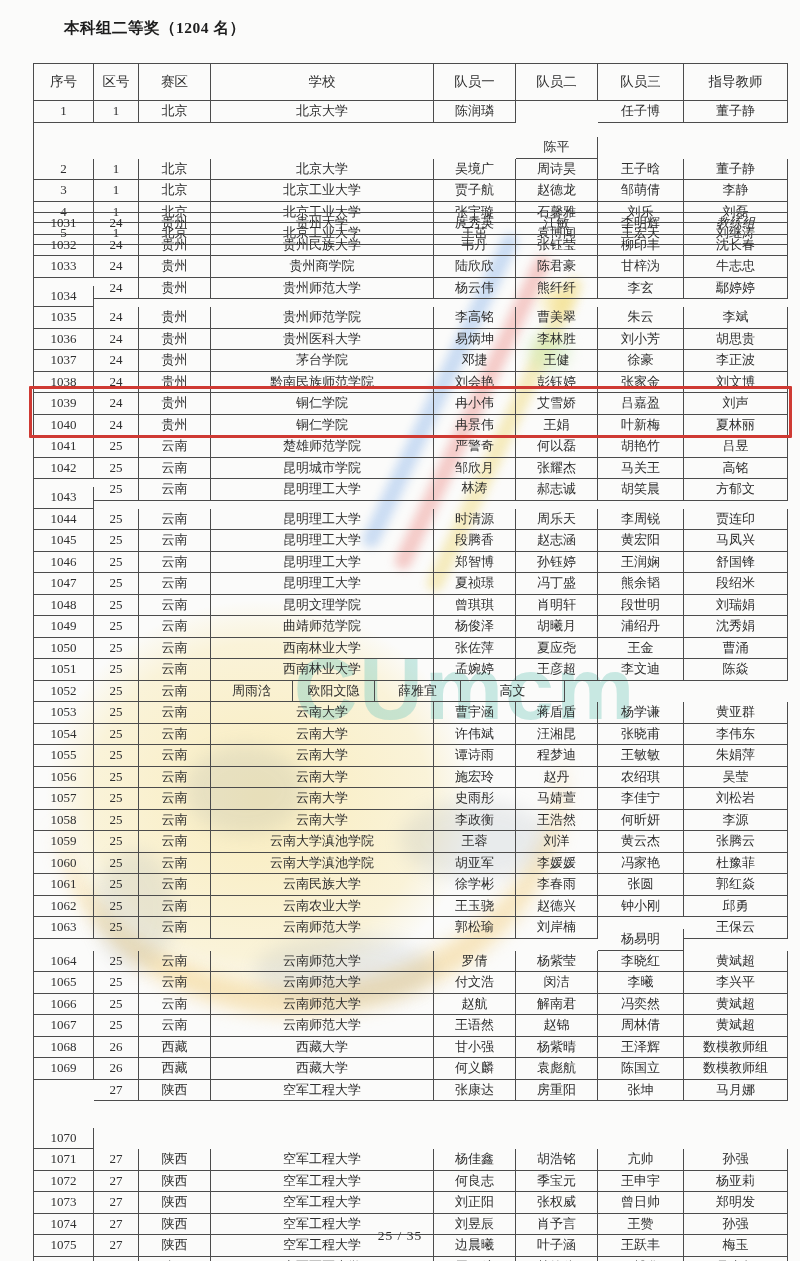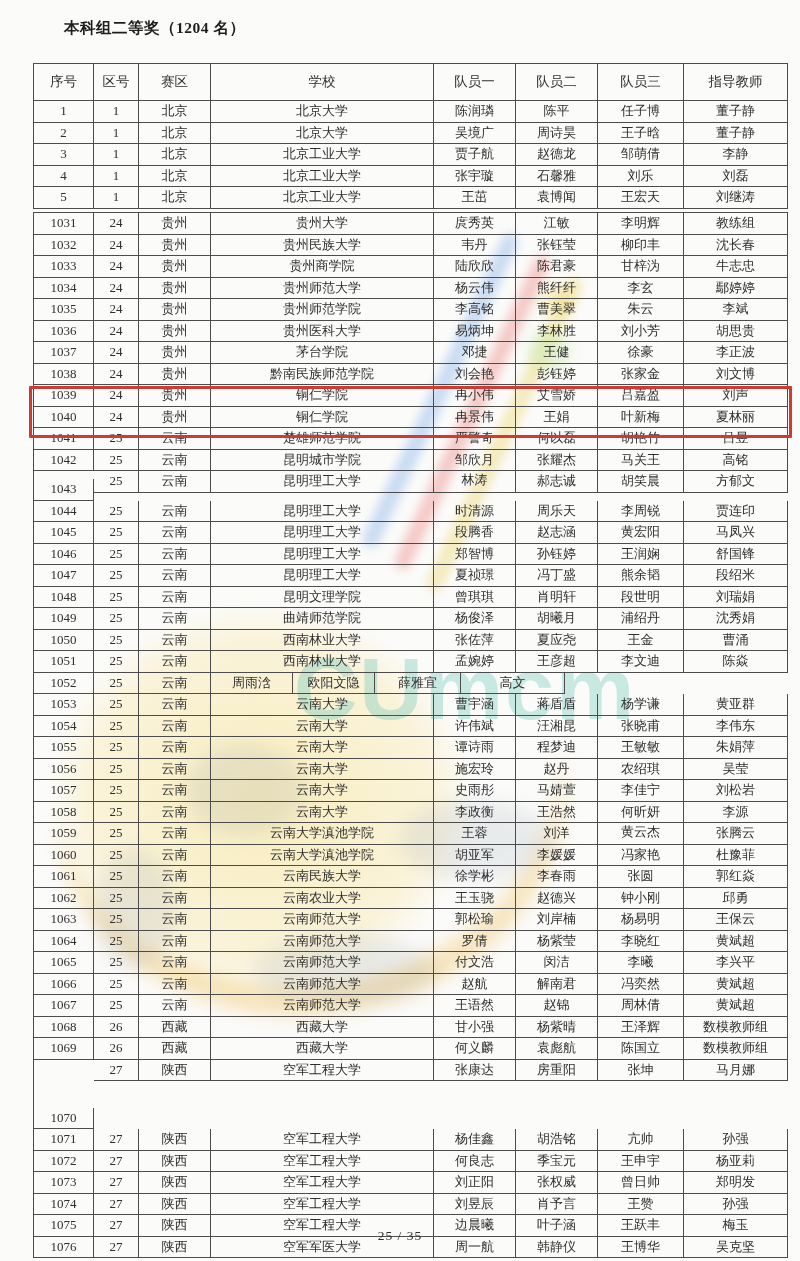--- a/index.html
+++ b/index.html
@@ -95,21 +95,21 @@
       <div class="tcell" style="width: 82px;">队员二</div>
       <div class="tcell" style="width: 86px;">队员三</div>
       <div class="tcell" style="width: 104px;">指导教师</div>
     </div>
     <div class="trow">
       <div class="tcell" style="width: 60px;">1</div>
       <div class="tcell" style="width: 45px;">1</div>
       <div class="tcell" style="width: 72px;">北京</div>
       <div class="tcell" style="width: 223px;">北京大学</div>
       <div class="tcell" style="width: 82px;">陈润璘</div>
-      <div class="tcell" style="width: 82px;">陈平</div>
+      <div class="tcell" style="width: 82px; margin-top: 36px;">陈平</div>
       <div class="tcell" style="width: 86px;">任子博</div>
       <div class="tcell" style="width: 104px;">董子静</div>
     </div>
     <div class="trow">
       <div class="tcell" style="width: 60px;">2</div>
       <div class="tcell" style="width: 45px;">1</div>
       <div class="tcell" style="width: 72px;">北京</div>
       <div class="tcell" style="width: 223px;">北京大学</div>
       <div class="tcell" style="width: 82px;">吴境广</div>
       <div class="tcell" style="width: 82px;">周诗昊</div>
@@ -149,21 +149,21 @@
   </div>
 <div class="dtable" id="table-cont">
     <div class="trow">
       <div class="tcell" style="width: 60px;">1031</div>
       <div class="tcell" style="width: 45px;">24</div>
       <div class="tcell" style="width: 72px;">贵州</div>
       <div class="tcell" style="width: 223px;">贵州大学</div>
       <div class="tcell" style="width: 82px;">庹秀英</div>
       <div class="tcell" style="width: 82px;">江敏</div>
       <div class="tcell" style="width: 86px;">李明辉</div>
-      <div class="tcell" style="width: 104px;">教练组</div>
+      <div class="tcell" style="width: 104px; font-style: italic;">教练组</div>
     </div>
     <div class="trow">
       <div class="tcell" style="width: 60px;">1032</div>
       <div class="tcell" style="width: 45px;">24</div>
       <div class="tcell" style="width: 72px;">贵州</div>
       <div class="tcell" style="width: 223px;">贵州民族大学</div>
       <div class="tcell" style="width: 82px;">韦丹</div>
       <div class="tcell" style="width: 82px;">张钰莹</div>
       <div class="tcell" style="width: 86px;">柳印丰</div>
       <div class="tcell" style="width: 104px;">沈长春</div>
@@ -172,21 +172,21 @@
       <div class="tcell" style="width: 60px;">1033</div>
       <div class="tcell" style="width: 45px;">24</div>
       <div class="tcell" style="width: 72px;">贵州</div>
       <div class="tcell" style="width: 223px;">贵州商学院</div>
       <div class="tcell" style="width: 82px;">陆欣欣</div>
       <div class="tcell" style="width: 82px;">陈君豪</div>
       <div class="tcell" style="width: 86px;">甘梓沩</div>
       <div class="tcell" style="width: 104px;">牛志忠</div>
     </div>
     <div class="trow">
-      <div class="tcell" style="width: 60px;">1034</div>
+      <div class="tcell" style="width: 60px; margin-top: 8px;">1034</div>
       <div class="tcell" style="width: 45px;">24</div>
       <div class="tcell" style="width: 72px;">贵州</div>
       <div class="tcell" style="width: 223px;">贵州师范大学</div>
       <div class="tcell" style="width: 82px;">杨云伟</div>
       <div class="tcell" style="width: 82px;">熊纤纤</div>
       <div class="tcell" style="width: 86px;">李玄</div>
       <div class="tcell" style="width: 104px;">鄢婷婷</div>
     </div>
     <div class="trow">
       <div class="tcell" style="width: 60px;">1035</div>
@@ -427,21 +427,21 @@
       <div class="tcell" style="width: 86px;">何昕妍</div>
       <div class="tcell" style="width: 104px;">李源</div>
     </div>
     <div class="trow">
       <div class="tcell" style="width: 60px;">1059</div>
       <div class="tcell" style="width: 45px;">25</div>
       <div class="tcell" style="width: 72px;">云南</div>
       <div class="tcell" style="width: 223px;">云南大学滇池学院</div>
       <div class="tcell" style="width: 82px;">王蓉</div>
       <div class="tcell" style="width: 82px;">刘洋</div>
-      <div class="tcell" style="width: 86px; font-family: Liberation Mono, monospace;">黄云杰</div>
+      <div class="tcell" style="width: 86px;">黄云杰</div>
       <div class="tcell" style="width: 104px;">张腾云</div>
     </div>
     <div class="trow">
       <div class="tcell" style="width: 60px;">1060</div>
       <div class="tcell" style="width: 45px;">25</div>
       <div class="tcell" style="width: 72px;">云南</div>
       <div class="tcell" style="width: 223px;">云南大学滇池学院</div>
       <div class="tcell" style="width: 82px;">胡亚军</div>
       <div class="tcell" style="width: 82px;">李媛媛</div>
       <div class="tcell" style="width: 86px;">冯家艳</div>
@@ -467,21 +467,21 @@
       <div class="tcell" style="width: 86px;">钟小刚</div>
       <div class="tcell" style="width: 104px;">邱勇</div>
     </div>
     <div class="trow">
       <div class="tcell" style="width: 60px;">1063</div>
       <div class="tcell" style="width: 45px;">25</div>
       <div class="tcell" style="width: 72px;">云南</div>
       <div class="tcell" style="width: 223px;">云南师范大学</div>
       <div class="tcell" style="width: 82px;">郭松瑜</div>
       <div class="tcell" style="width: 82px;">刘岸楠</div>
-      <div class="tcell" style="width: 86px;">杨易明</div>
+      <div class="tcell" style="width: 86px; margin-top: 12px;">杨易明</div>
       <div class="tcell" style="width: 104px;">王保云</div>
     </div>
     <div class="trow">
       <div class="tcell" style="width: 60px;">1064</div>
       <div class="tcell" style="width: 45px;">25</div>
       <div class="tcell" style="width: 72px;">云南</div>
       <div class="tcell" style="width: 223px;">云南师范大学</div>
       <div class="tcell" style="width: 82px;">罗倩</div>
       <div class="tcell" style="width: 82px;">杨紫莹</div>
       <div class="tcell" style="width: 86px;">李晓红</div>

